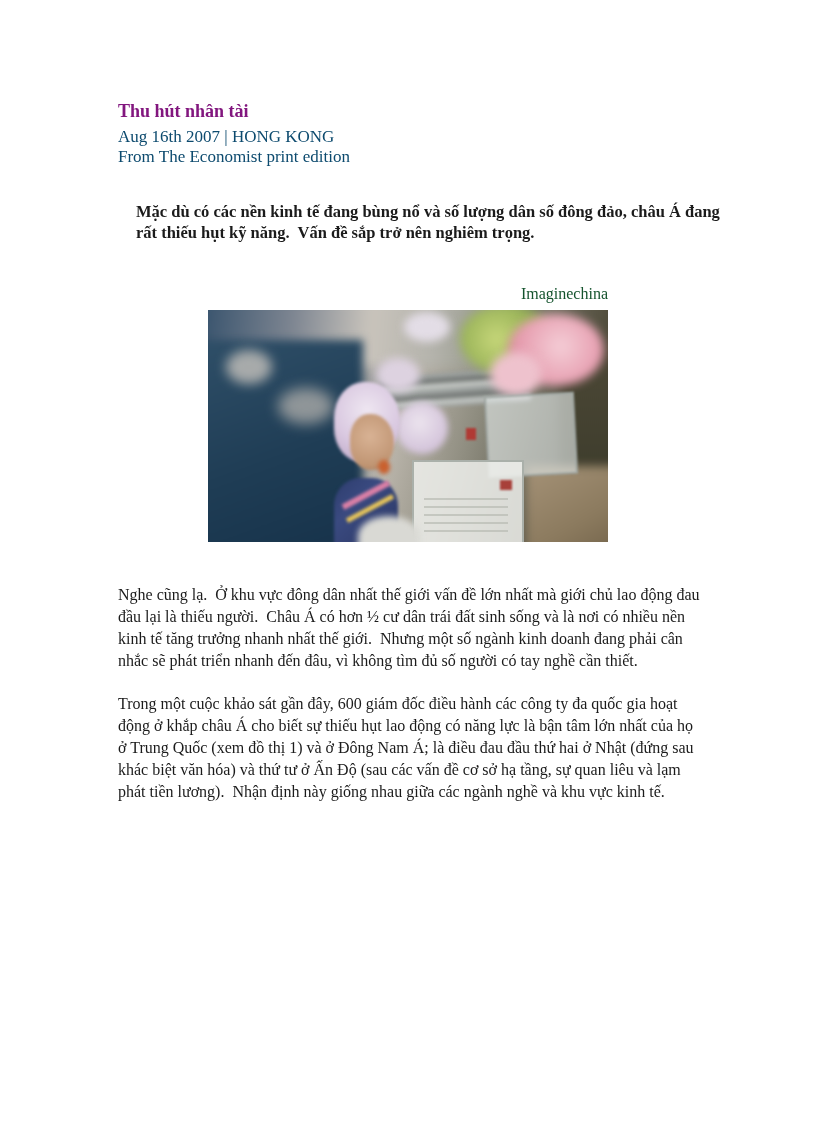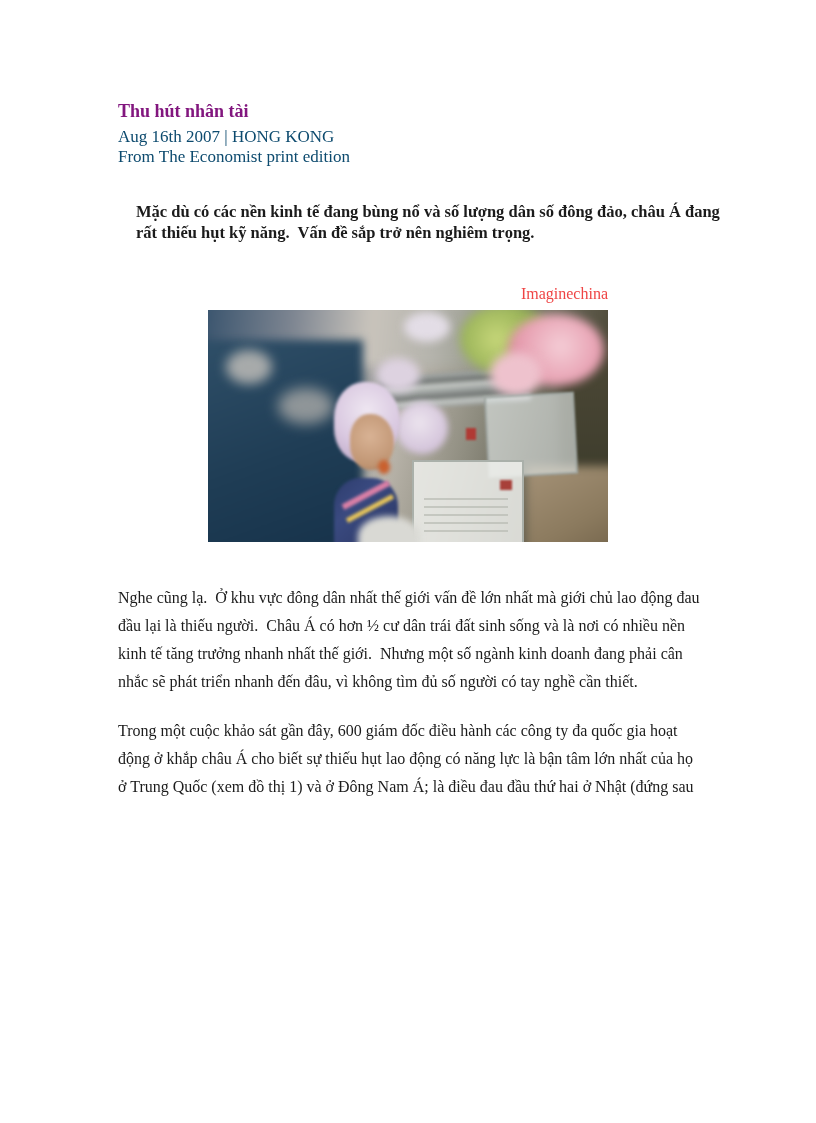--- a/index.html
+++ b/index.html
@@ -26,21 +26,21 @@
     margin:0;
     font-weight:bold;
     font-size:16.5px; line-height:20.5px;
     white-space:pre-wrap;
   }
   
   .figure { position:absolute; top:285px; left:208px; width:400px; }
   .credit {
     text-align:right;
     font-size:16px; line-height:18px;
-    color:#ef4444;
+    color:#14532d;
     margin-bottom:7px;
   }
   .photo {
     position:relative;
     width:400px; height:232px;
     overflow:hidden;
     background:linear-gradient(105deg,#3c5a72 0%,#55687a 20%,#8e9398 32%,#b9b4aa 48%,#8f8d80 64%,#5d5b4c 82%,#494538 100%);
   }
   .photo div { position:absolute; }
   .ph-left-machinery { left:-10px; top:30px; width:165px; height:210px;
@@ -106,21 +106,21 @@
     background:#eec2cd; filter:blur(5px); }
   .ph-right-dark { left:352px; top:36px; width:60px; height:140px;
     background:linear-gradient(180deg,#4c4836 0%,#3d3c2c 100%); filter:blur(6px); }
   .ph-bottom-tan { left:318px; top:156px; width:100px; height:90px;
     background:linear-gradient(150deg,#a59277 0%,#8b7a5e 60%,#6f6048 100%);
     filter:blur(5px); }
   
   .body-text { position:absolute; top:584px; left:118px; width:586px; }
   .body-text p {
     margin:0 0 21px 0;
-    font-size:16px; line-height:28px;
+    font-size:16px; line-height:22px;
     white-space:pre-wrap;
   }
   
   .footer {
     position:absolute; top:1051px; left:0; width:816px;
     text-align:center; font-size:14px; color:#333;
   }
 </style>
 </head>
 <body>

